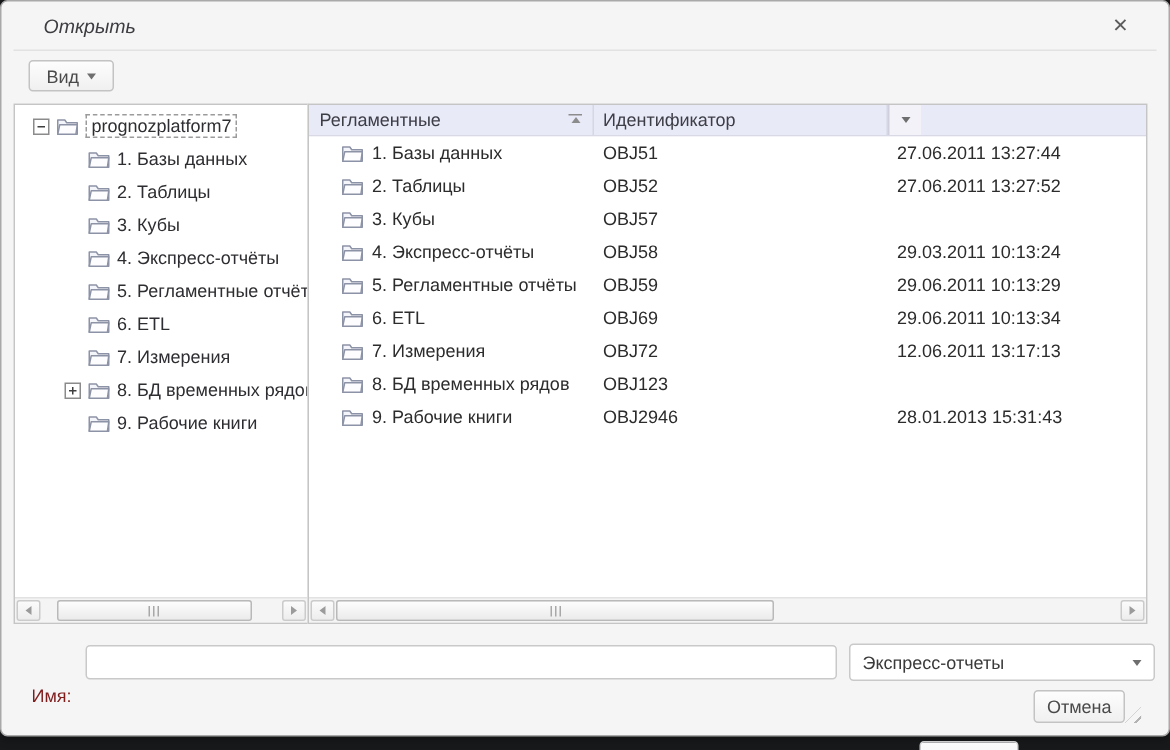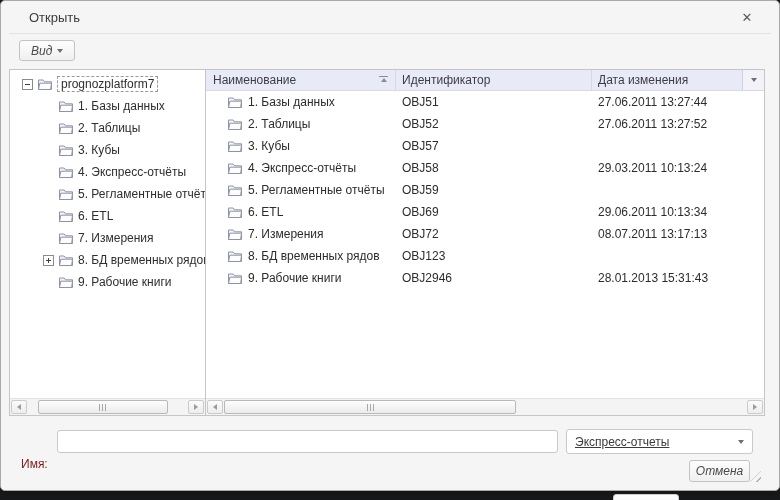--- a/index.html
+++ b/index.html
@@ -13,36 +13,36 @@
     font-family:"Liberation Sans","DejaVu Sans",sans-serif;
     font-size:12px;color:#3a3a3a;overflow:hidden;position:relative;
   }
   .dialog{
     position:absolute;left:0;top:0;width:780px;height:491px;
     background:var(--dialog-bg);
     border:1px solid #a9a9a9;border-radius:5px;
     box-shadow:0 2px 6px rgba(0,0,0,.25);
   }
   
-  .titlebar{position:absolute;left:0;top:0;right:0;height:32px;}
+  .titlebar{position:absolute;left:0;top:0;right:0;height:32px;font-style:italic;}
   .title{position:absolute;left:28px;top:9px;font-size:13px;color:#3c3c41;}
   .close-btn{
     position:absolute;right:23px;top:7px;width:18px;height:18px;
     display:flex;align-items:center;justify-content:center;
     color:#5c5c5c;font-size:13px;cursor:pointer;
   }
   .title-sep{position:absolute;left:8px;right:8px;top:32px;height:1px;background:#e2e2e2;}
   
   .toolbar{position:absolute;left:18px;top:39px;display:flex;gap:8px;}
   .btn{
     display:inline-flex;align-items:center;justify-content:center;gap:5px;
     height:21px;padding:0 11px;
     border:1px solid #c3c3c3;border-radius:3px;
     background:linear-gradient(#fdfdfd,#f0f0f0);
-    color:#4a4a4a;font-size:12px;font-style:italic;
+    color:#4a4a4a;font-size:12px;
   }
   .btn.disabled{color:var(--disabled-text);border-color:#cdcdcd;background:linear-gradient(#fbfbfb,#f1f1f1);margin-top:34px;}
   .tri-down{width:0;height:0;border-left:3.5px solid transparent;border-right:3.5px solid transparent;border-top:4.5px solid #6e6e6e;}
   
   .panel{
     position:absolute;top:68px;height:347px;background:#fff;
     border:1px solid var(--panel-border);
     display:flex;flex-direction:column;overflow:hidden;
   }
   .panel.left{left:8px;width:197px;}
@@ -93,23 +93,23 @@
   .thumb-left{left:6%;width:82%;}
   .thumb-right{left:0;width:56%;}
   
   .name-label{position:absolute;left:20px;top:456px;color:#7f1d1d;}
   .name-input{
     position:absolute;left:56px;top:429px;width:501px;height:23px;
     border:1px solid #c9c9c9;border-radius:3px;background:#fff;
     font-family:inherit;font-size:12px;padding:0 6px;color:#333;outline:none;
   }
   .type-select{
-    position:absolute;left:565px;top:428px;width:187px;height:25px;
+    position:absolute;left:565px;top:428px;width:204px;height:25px;
     border:1px solid #c9c9c9;border-radius:3px;background:#fff;
-    display:flex;align-items:center;cursor:pointer;text-decoration:underline;
+    display:flex;align-items:center;cursor:pointer;
   }
   .type-select .val{flex:1;padding-left:8px;color:#3a3a3a;}
   .type-select .arrow{width:22px;display:flex;justify-content:center;}
   .ok-btn{position:absolute;left:612px;top:459px;width:66px;height:22px;}
   .cancel-btn{position:absolute;left:688px;top:459px;width:61px;height:22px;}
   .resize-grip{
     position:absolute;right:18px;bottom:8px;width:11px;height:11px;
     background:repeating-linear-gradient(135deg,transparent 0 2px,#b3b3b3 2px 3px,transparent 3px 5px);
     clip-path:polygon(100% 0,100% 100%,0 100%);cursor:nwse-resize;
   }
@@ -264,32 +264,29 @@
       </span>
       <span class="sb-btn">
           <span class="tri-right"></span>
         </span>
     </div>
   </div>
 
   <div class="panel right">
     <div class="grid-header">
       <span class="hcell h-name">
-        <span>Наименование</span>
+        <span>Регламентные</span>
         <span class="sort-asc">
             <span class="bar"></span>
             <span class="tri-up"></span>
           </span>
       </span>
       <span class="hcell h-id">
         <span>Идентификатор</span>
       </span>
-      <span class="hcell h-date">
-        <span>Дата изменения</span>
-      </span>
       <span class="h-menu">
         <span class="tri-down"></span>
       </span>
     </div>
     <div class="panel-body">
 
         <div class="grid-row">
           <span class="c-name">
             <span class="folder">
               <svg width="16" height="13" viewBox="0 0 16 13" aria-hidden="true">
@@ -348,20 +345,21 @@
           <span class="c-name">
             <span class="folder">
               <svg width="16" height="13" viewBox="0 0 16 13" aria-hidden="true">
                 <path d="M1.5 11.5 V2 h4.7 l1.3 1.8 h7 v7.7 z" fill="#f4f5fb" stroke="#8d93a6" stroke-width="1" stroke-linejoin="round"></path>
                 <path d="M1.5 11.5 L2.8 5.2 h11.7 L13.6 11.5 z" fill="#fdfdff" stroke="#8d93a6" stroke-width="1" stroke-linejoin="round"></path>
               </svg>
             </span>
             <span>5. Регламентные отчёты</span>
           </span>
           <span class="c-id">OBJ59</span>
+          <span class="c-date">29.06.2011 10:13:29</span>
         </div>
 
         <div class="grid-row">
           <span class="c-name">
             <span class="folder">
               <svg width="16" height="13" viewBox="0 0 16 13" aria-hidden="true">
                 <path d="M1.5 11.5 V2 h4.7 l1.3 1.8 h7 v7.7 z" fill="#f4f5fb" stroke="#8d93a6" stroke-width="1" stroke-linejoin="round"></path>
                 <path d="M1.5 11.5 L2.8 5.2 h11.7 L13.6 11.5 z" fill="#fdfdff" stroke="#8d93a6" stroke-width="1" stroke-linejoin="round"></path>
               </svg>
             </span>
@@ -375,21 +373,21 @@
           <span class="c-name">
             <span class="folder">
               <svg width="16" height="13" viewBox="0 0 16 13" aria-hidden="true">
                 <path d="M1.5 11.5 V2 h4.7 l1.3 1.8 h7 v7.7 z" fill="#f4f5fb" stroke="#8d93a6" stroke-width="1" stroke-linejoin="round"></path>
                 <path d="M1.5 11.5 L2.8 5.2 h11.7 L13.6 11.5 z" fill="#fdfdff" stroke="#8d93a6" stroke-width="1" stroke-linejoin="round"></path>
               </svg>
             </span>
             <span>7. Измерения</span>
           </span>
           <span class="c-id">OBJ72</span>
-          <span class="c-date">08.07.2011 13:17:13</span>
+          <span class="c-date">12.06.2011 13:17:13</span>
         </div>
 
         <div class="grid-row">
           <span class="c-name">
             <span class="folder">
               <svg width="16" height="13" viewBox="0 0 16 13" aria-hidden="true">
                 <path d="M1.5 11.5 V2 h4.7 l1.3 1.8 h7 v7.7 z" fill="#f4f5fb" stroke="#8d93a6" stroke-width="1" stroke-linejoin="round"></path>
                 <path d="M1.5 11.5 L2.8 5.2 h11.7 L13.6 11.5 z" fill="#fdfdff" stroke="#8d93a6" stroke-width="1" stroke-linejoin="round"></path>
               </svg>
             </span>

